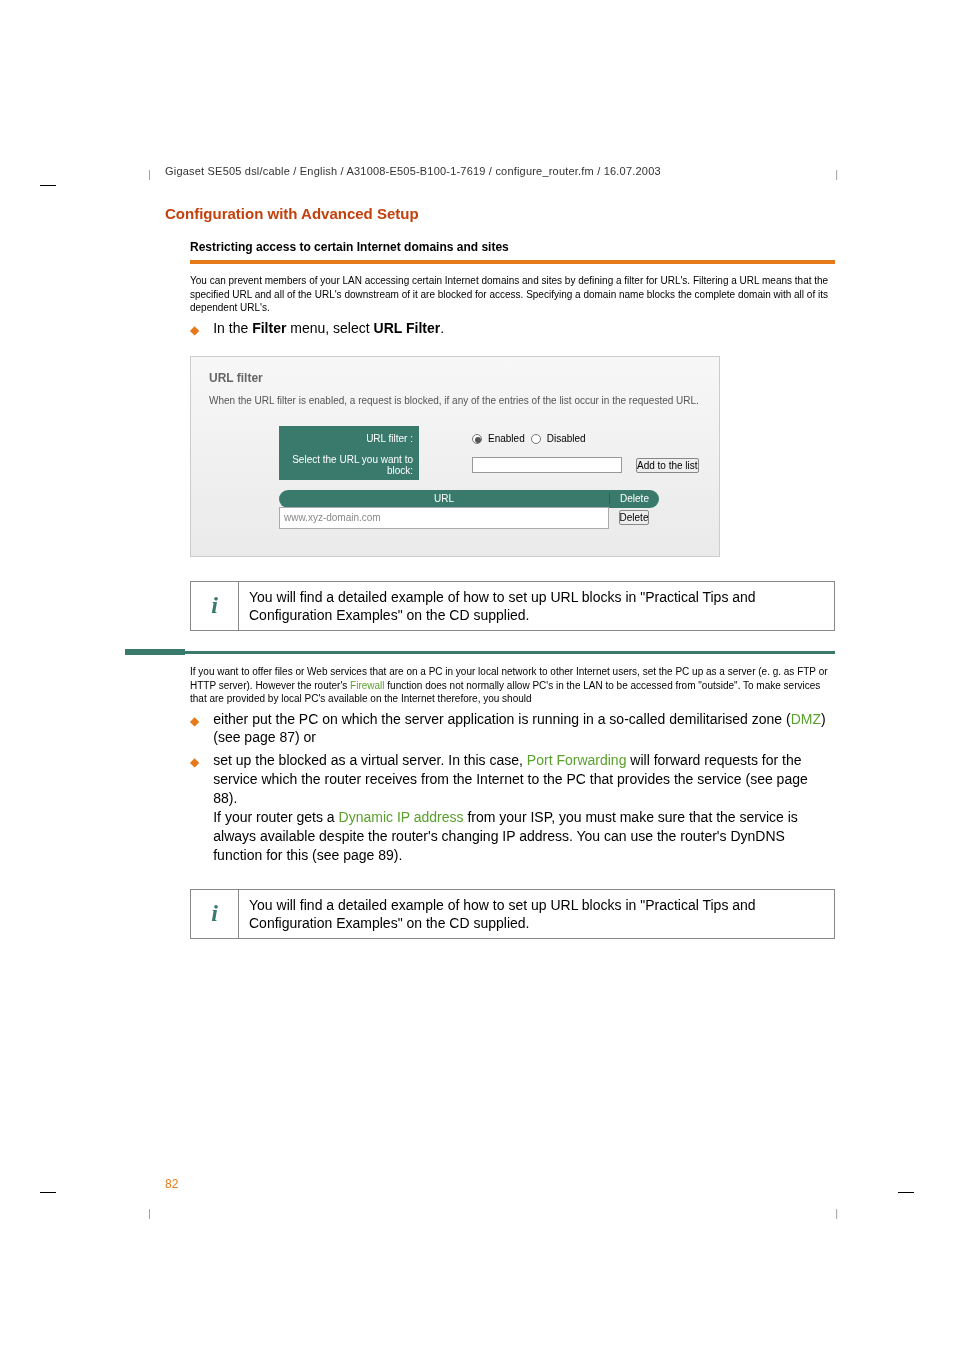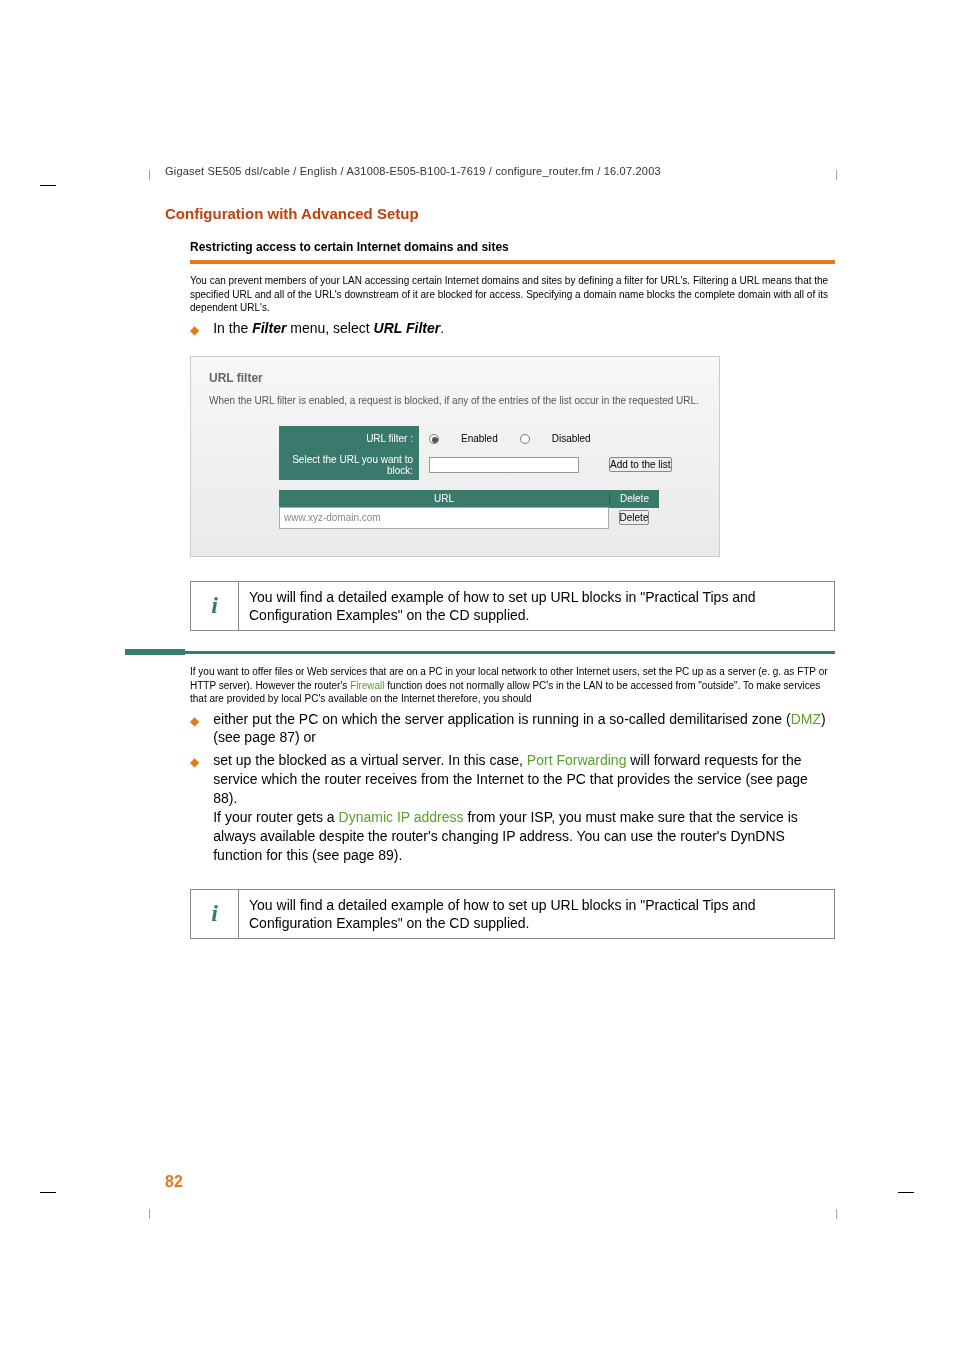--- a/index.html
+++ b/index.html
@@ -61,21 +61,21 @@
     }
     .bullet-diamond {
       color: #e67a1a;
       font-size: 12px;
       margin-right: 14px;
       margin-top: 3px;
       flex-shrink: 0;
     }
     .bullet-text { flex: 1; }
     .link-green { color: #5aa02c; }
-    .bolditalic { font-weight: bold; font-style: italic; }
+    .bolditalic { font-weight: bold; }
     .screenshot-box {
       margin: 18px 0 18px 25px;
       border: 1px solid #ccc;
       background: linear-gradient(#f7f7f7, #eaeaea);
       width: 530px;
       padding: 14px 18px 28px 18px;
     }
     .screenshot-title {
       font-weight: bold;
       color: #666;
@@ -102,22 +102,23 @@
       display: flex;
       align-items: center;
       justify-content: flex-end;
       height: 100%;
     }
     .form-row2 { height: 30px; }
     .form-value {
       font-size: 10px;
       padding-left: 10px;
       display: flex;
-      align-items: center;
-      gap: 22px;
+      align-items: flex-end;
+      gap: 6px;
+      margin-left: 43px;
     }
     .radio-dot {
       display: inline-block;
       width: 10px; height: 10px;
       border: 1px solid #777;
       border-radius: 50%;
       position: relative;
       background: #fff;
     }
     .radio-dot.checked::after {
@@ -148,20 +149,21 @@
       margin-top: 10px;
       width: 380px;
     }
     .url-header-row {
       display: flex;
       background: #3a7a6c;
       color: #fff;
       font-size: 10px;
       height: 18px;
       align-items: center;
+      border-radius: 9px;
     }
     .url-col1 { flex: 1; text-align: center; }
     .url-col2 { width: 50px; text-align: center; border-left: 1px solid #2d5f54; }
     .url-data-row {
       display: flex;
       font-size: 10px;
       height: 20px;
       align-items: center;
     }
     .url-cell1 {
@@ -220,23 +222,23 @@
     .bar-green-right {
       height: 3px;
       background: #3a7a6c;
       flex: 1;
       margin-bottom: 1px;
     }
     .page-num {
       position: absolute;
       bottom: 160px;
       left: 165px;
-      font-weight: bold;
+      font-weight: normal;
       color: #e67a1a;
-      font-size: 16px;
+      font-size: 12px;
     }
     .footer-tick-l { position: absolute; bottom: 132px; left: 148px; color: #999; font-size: 11px; }
     .footer-tick-r { position: absolute; bottom: 132px; right: 116px; color: #999; font-size: 11px; }
     .dash-bl { position: absolute; bottom: 158px; left: 40px; width: 16px; height: 1px; background: #000; }
     .dash-br { position: absolute; bottom: 158px; right: 40px; width: 16px; height: 1px; background: #000; }
   </style>
 </head>
 <body>
 
 <span class="header-tick-l">|</span>

